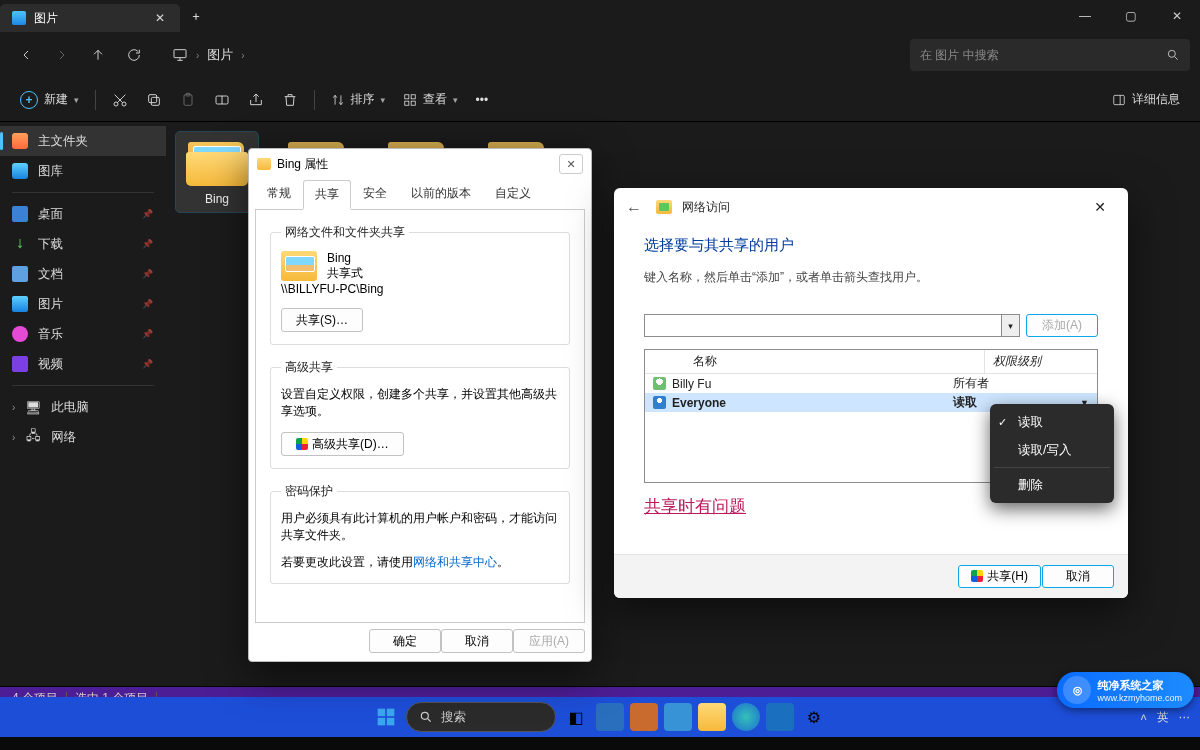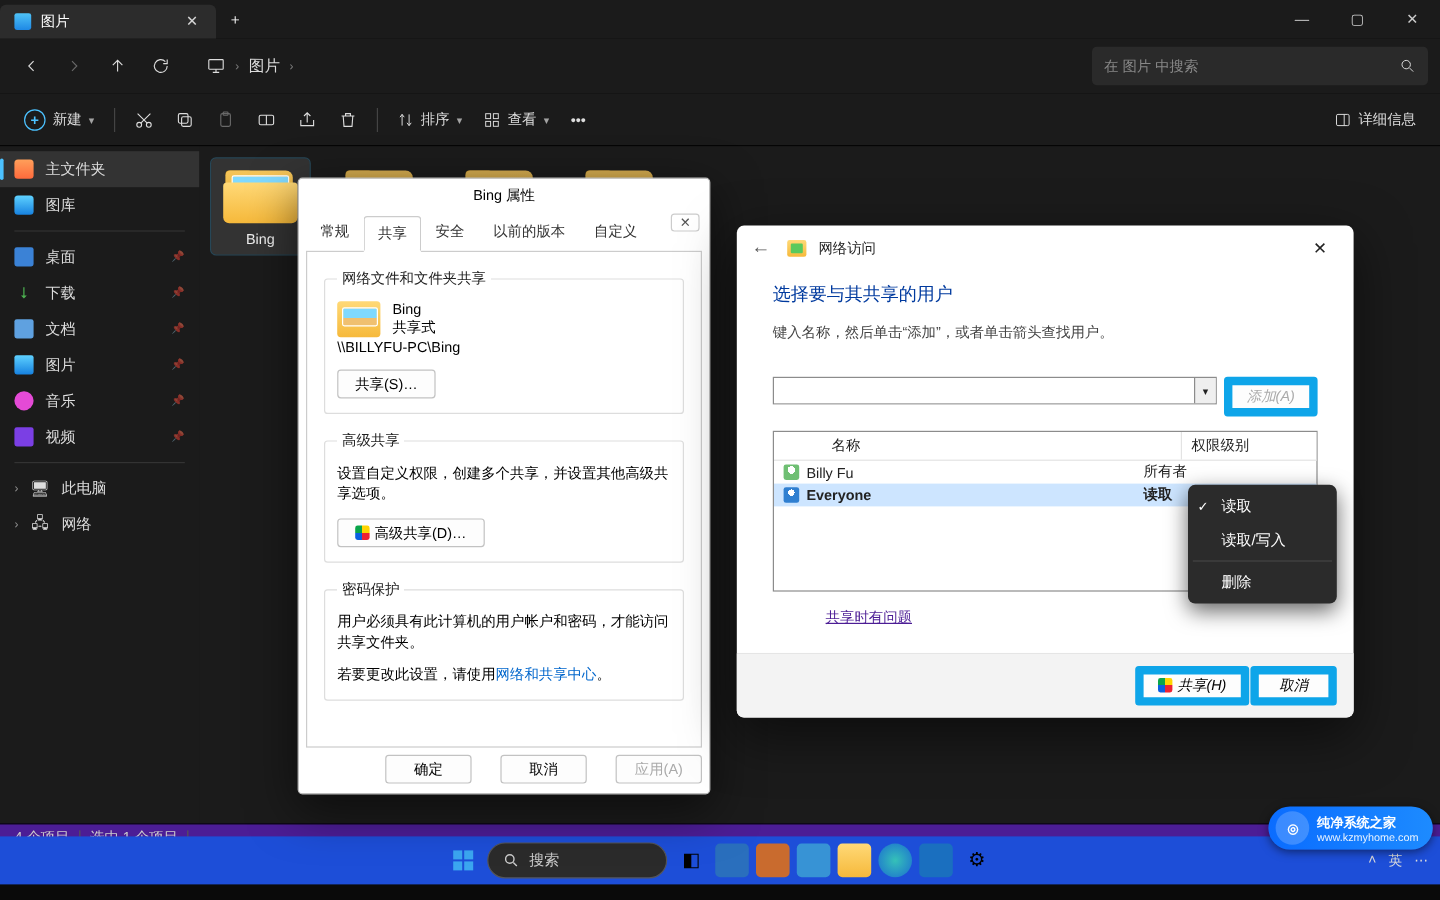--- a/index.html
+++ b/index.html
@@ -57,65 +57,65 @@
   .statusbar .viewctr div { width:20px; height:16px; border:1px solid #555; border-radius:2px; cursor:pointer; }
   
   .taskbar { position:absolute; bottom:13px; left:0; right:0; height:40px; background:#1d4ed8; display:flex; align-items:center; justify-content:center; gap:6px; }
   .taskbar .tbicon { width:28px; height:28px; border-radius:4px; display:flex; align-items:center; justify-content:center; cursor:pointer; }
   .taskbar .searchbox { height:30px; background:#2b2b2b; border:1px solid #545559; border-radius:15px; display:flex; align-items:center; padding:0 12px; color:#ccc; font-size:12.5px; gap:8px; width:150px; }
   .taskbar .tray { position:absolute; right:10px; display:flex; align-items:center; gap:10px; color:#ddd; font-size:11.5px; }
   .watermark { position:absolute; right:6px; bottom:42px; height:36px; display:flex; align-items:center; gap:6px; background:linear-gradient(90deg,#0a6cff,#1d8bff); border-radius:18px; padding:0 12px 0 6px; color:#fff; font-size:11px; font-weight:bold; box-shadow:0 2px 8px rgba(0,0,0,.5); }
   .watermark .wcirc { width:28px; height:28px; border-radius:50%; background:#fff3; display:flex; align-items:center; justify-content:center; }
   
   .propdlg { position:absolute; left:248px; top:148px; width:344px; height:514px; background:#fff; border:1px solid #bbb; border-radius:4px; display:flex; flex-direction:column; box-shadow:0 12px 40px rgba(0,0,0,.55); font-size:12px; }
-  .propdlg .tt { height:30px; display:flex; align-items:center; padding:0 8px; gap:6px;flex-direction:column; }
+  .propdlg .tt { height:30px; display:flex; align-items:center; padding:0 8px; gap:6px; }
   .propdlg .tt .fic { width:14px; height:12px; background:linear-gradient(#ffd977,#f6b93b); border-radius:2px; }
   .propdlg .tt .cx { margin-left:auto; width:24px; height:20px; display:flex; align-items:center; justify-content:center; color:#555; cursor:pointer; border:1px solid #ccc; border-radius:3px; font-size:11px; }
   .propdlg .tabs { display:flex; padding:0 6px; gap:0; }
   .propdlg .tabs .t { padding:5px 11px; border:1px solid transparent; cursor:pointer; color:#333; }
   .propdlg .tabs .t.active { border:1px solid #ccc; border-bottom:2px solid #fff; background:#fff; z-index:1; position:relative; top:1px; border-radius:3px 3px 0 0;}
   .propdlg .panel { border:1px solid #ccc; margin:0 6px 6px 6px; flex:1; padding:14px 14px 8px 14px; display:flex; flex-direction:column; gap:14px; }
   .propdlg fieldset { border:1px solid #ddd; border-radius:3px; padding:10px 10px 12px 10px; }
   .propdlg legend { padding:0 4px; color:#222;font-family:Liberation Mono, monospace; }
   .propdlg .row1 { display:flex; gap:10px; align-items:flex-start; }
   .propdlg .row1 .fic2 { width:36px; height:30px; background:linear-gradient(#ffd977,#f6b93b); border-radius:3px; position:relative; display:inline-block; }
   .propdlg .row1 .fic2::after { content:""; position:absolute; top:5px; left:4px; width:28px; height:14px; background:linear-gradient(#7fd9ff 55%,#f0c070 55%); border:1px solid #fff; border-radius:2px; }
   .propdlg button.win { height:24px; padding:0 14px; background:#fdfdfd; border:1px solid #c2c2c2; border-radius:3px; cursor:pointer; font-size:12px; }
   .propdlg button.win:disabled { color:#aaa; }
-  .propdlg .footer { display:flex; gap:24px; justify-content:flex-end; padding:0 6px 8px 6px; }
+  .propdlg .footer { display:flex; gap:0; justify-content:flex-end; padding:0 6px 8px 6px; }
   .propdlg a { color:#0066cc; text-decoration:none; }
   .shield { display:inline-block; width:12px; height:12px; margin-right:4px; background:conic-gradient(#ffd400 0 25%,#e23 0 50%,#0a5fe2 0 75%,#0aa54a 0); border-radius:2px; vertical-align:-2px; }
   
   .netdlg { position:absolute; left:614px; top:188px; width:514px; height:410px; background:#fff; border-radius:6px; box-shadow:0 14px 44px rgba(0,0,0,.55); display:flex; flex-direction:column; color:#222; }
   .netdlg .hdr { height:38px; display:flex; align-items:center; padding:0 8px; gap:10px; }
   .netdlg .hdr .bk { width:24px; height:24px; display:flex; align-items:center; justify-content:center; cursor:pointer; font-size:16px; color:#555; }
   .netdlg .hdr .fic3 { width:16px; height:14px; background:linear-gradient(#ffd977,#f6b93b); border-radius:2px; position:relative; }
   .netdlg .hdr .fic3::after{ content:""; position:absolute; inset:3px; background:#59c95c; border-radius:1px; }
   .netdlg .hdr .cx { margin-left:auto; width:40px; height:30px; display:flex; align-items:center; justify-content:center; cursor:pointer; font-size:14px; }
   .netdlg .inner { padding:10px 30px 14px 30px; flex:1; display:flex; flex-direction:column; }
   .netdlg h3 { font-size:15px; color:#003a9e; font-weight:400; margin-bottom:14px; }
   .netdlg .hint { font-size:12px; color:#444; margin-bottom:28px; }
   .netdlg .addrow { display:flex; gap:6px; margin-bottom:12px; }
   .netdlg .combo { flex:1; height:23px; border:1px solid #8c8c8c; display:flex; align-items:center; }
   .netdlg .combo input { flex:1; border:none; outline:none; height:100%; padding:0 4px; font-size:12px; }
   .netdlg .combo .drop { width:18px; height:100%; border-left:1px solid #8c8c8c; display:flex; align-items:center; justify-content:center; font-size:9px; cursor:pointer; background:#efefef; }
-  .netdlg button.win { min-width:72px; height:33px; padding:0 12px; background:#fdfdfd; border:7px solid #0ea5e9; border-radius:3px; cursor:pointer; font-size:12px;font-style:italic; }
+  .netdlg button.win { min-width:72px; height:23px; padding:0 12px; background:#fdfdfd; border:1px solid #0ea5e9; border-radius:3px; cursor:pointer; font-size:12px; }
   .netdlg button.win:disabled { color:#aaa; }
   .netdlg .list { border:1px solid #8c8c8c; height:134px; }
   .netdlg .list .lh { display:flex; background:#fff; border-bottom:1px solid #e3e3e3; }
   .netdlg .list .lh div { padding:3px 8px; font-size:12px; border-right:1px solid #e3e3e3; }
   .netdlg .list .lh .c1 { width:300px;margin-left:40px; }
-  .netdlg .list .lh .c2 { flex:1; border-right:none; }
+  .netdlg .list .lh .c2 { flex:1; border-right:none;font-style:italic; }
   .netdlg .list .lr { display:flex; align-items:center; font-size:12px; height:19px;}
   .netdlg .list .lr .c1 { width:300px; padding:0 8px; display:flex; align-items:center; gap:6px; }
   .netdlg .list .lr .c2 { flex:1; padding:0 8px; display:flex; align-items:center; justify-content:space-between; }
   .netdlg .list .lr.sel { background:#cde5ff;font-weight:bold; }
   .usericon { width:13px; height:13px; border-radius:2px; background:radial-gradient(circle at 50% 35%,#fff 0 30%,#6fbf73 30%); display:inline-block; }
   .netdlg .help { margin-top:12px; }
-  .netdlg .help a { color:#4c1d95; font-size:12px; text-decoration:underline;margin-left:44px; }
+  .netdlg .help a { color:#be185d; font-size:17px; text-decoration:underline; }
   .netdlg .dlgfooter { border-top:1px solid #e5e5e5; background:#f3f3f3; padding:10px 14px; display:flex; gap:1px; justify-content:flex-end; border-radius:0 0 6px 6px; }
   
   .ctxmenu { position:absolute; left:990px; top:404px; width:124px; background:#2b2b2b; border-radius:6px; padding:4px 0; box-shadow:0 6px 18px rgba(0,0,0,.6); color:#fff; font-size:12.5px; z-index:50; }
   .ctxmenu .mi { height:28px; display:flex; align-items:center; padding:0 12px 0 28px; position:relative; cursor:pointer; }
   .ctxmenu .mi .chk { position:absolute; left:8px; font-size:11px; }
   .ctxmenu hr { border:none; border-top:1px solid #454545; margin:3px 4px; }
   svg { display:block; }
   .ico { width:16px; height:16px; stroke:#ddd; stroke-width:1.4; fill:none; }
 </style>
 </head>

